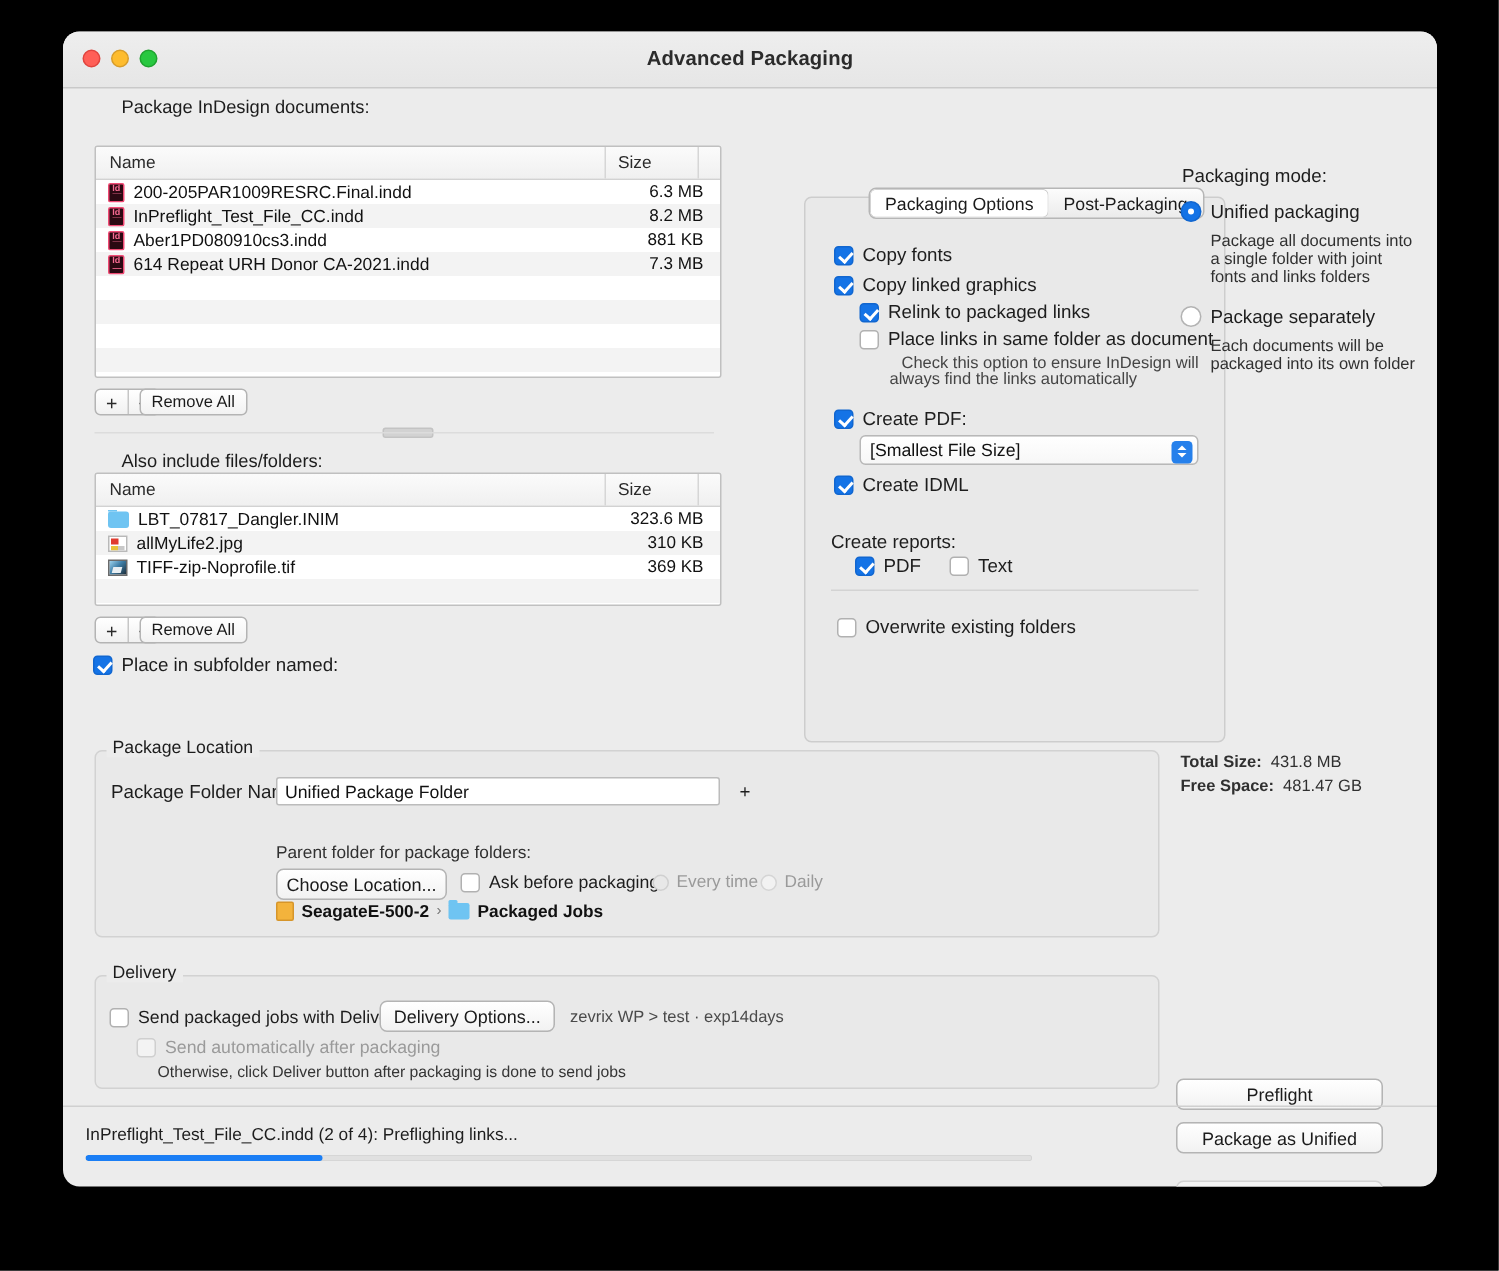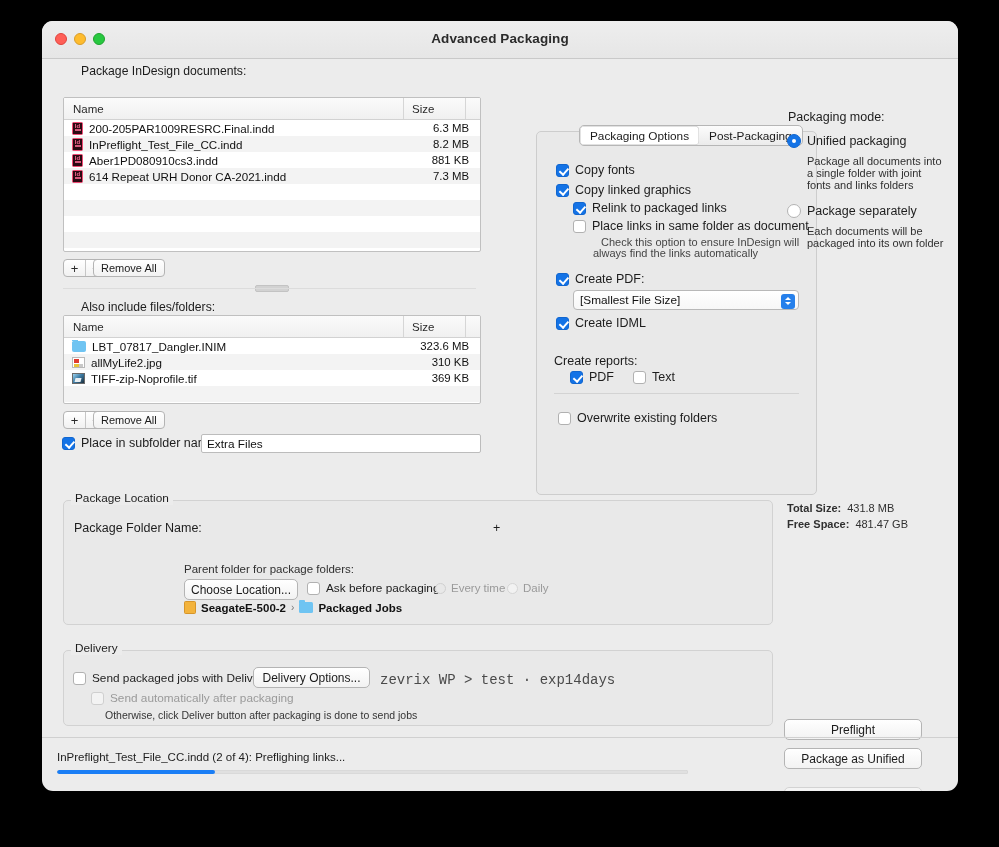--- a/index.html
+++ b/index.html
@@ -396,21 +396,20 @@
     <div class="pm-group" style="left:21px; top:352px;">
       <div class="pm-btn">+</div>
       <div class="pm-btn">−</div>
     </div>
     <div class="btn" style="position:absolute; left:51px; top:352px;">Remove All</div>
 
     <div class="ckrow" style="position:absolute; left:20px; top:377px;">
       <div class="cb on"></div>
       <div class="lbl">Place in subfolder named:</div>
     </div>
-    <div class="tf" style="position:absolute; left:159px; top:375px; width:280px;">Extra Files</div>
 
     <div id="mid-panel"></div>
 
     <div id="tabbar">
       <div class="tab active">Packaging Options</div>
       <div class="tab">Post-Packaging</div>
     </div>
 
     <div class="ckrow" style="position:absolute; left:514px; top:104px;justify-content:flex-end;">
       <div class="cb on"></div>
@@ -496,20 +495,21 @@
     </div>
 
     <div class="btn big" style="position:absolute; left:742px; top:660px; width:138px;">Preflight</div>
     <div class="btn big" style="position:absolute; left:742px; top:689px; width:138px;">Package as Unified</div>
     <div class="btn big disabled" style="position:absolute; left:742px; top:728px; width:138px;">Deliver</div>
 
     <div class="groupbox" style="left:21px; top:441px; width:710px; height:125px;"></div>
     <div class="group-title" style="left:29px; top:432px; background:#ececec; padding:0 4px;">Package Location</div>
 
     <div class="lbl" style="position:absolute; left:32px; top:462px;">Package Folder Name:</div>
+    <div class="tf" style="position:absolute; left:142px; top:459px; width:296px;">Unified Package Folder</div>
     <div class="lbl" style="position:absolute; left:451px; top:462px;">+</div>
 
     <div class="lbl-sm" style="position:absolute; left:142px; top:504px; font-size:11.5px;">Parent folder for package folders:</div>
 
     <div class="btn big" style="position:absolute; left:142px; top:520px; width:114px;">Choose Location...</div>
 
     <div class="ckrow" style="position:absolute; left:265px; top:522px;">
       <div class="cb"></div>
       <div class="lbl" style="font-size:11.8px;">Ask before packaging:</div>
     </div>
@@ -531,21 +531,21 @@
     </div>
 
     <div class="groupbox" style="left:21px; top:591px; width:710px; height:76px;"></div>
     <div class="group-title" style="left:29px; top:582px; background:#ececec; padding:0 4px;">Delivery</div>
 
     <div class="ckrow" style="position:absolute; left:31px; top:612px;">
       <div class="cb"></div>
       <div class="lbl" style="font-size:11.8px;">Send packaged jobs with Deliver</div>
     </div>
     <div class="btn big" style="position:absolute; left:211px; top:608px; width:117px;">Delivery Options...</div>
-    <div class="lbl-sm" style="position:absolute; left:338px; top:613px; font-size:14px; color:#4a4a4a;font-family:Liberation Mono, monospace;">zevrix WP &gt; test · exp14days</div>
+    <div class="lbl-sm" style="position:absolute; left:338px; top:613px; font-size:11px; color:#4a4a4a;">zevrix WP &gt; test · exp14days</div>
 
     <div class="ckrow" style="position:absolute; left:49px; top:632px;">
       <div class="cb off-dim"></div>
       <div class="lbl muted" style="font-size:11.8px;">Send automatically after packaging</div>
     </div>
     <div class="lbl-sm" style="position:absolute; left:63px; top:650px; font-size:10.5px; color:#353535;">Otherwise, click Deliver button after packaging is done to send jobs</div>
 
     <div id="footer-sep" style="top:678px;"></div>
 
     <div class="lbl" style="position:absolute; left:15px; top:692px; font-size:11.5px;">InPreflight_Test_File_CC.indd (2 of 4): Preflighing links...</div>

